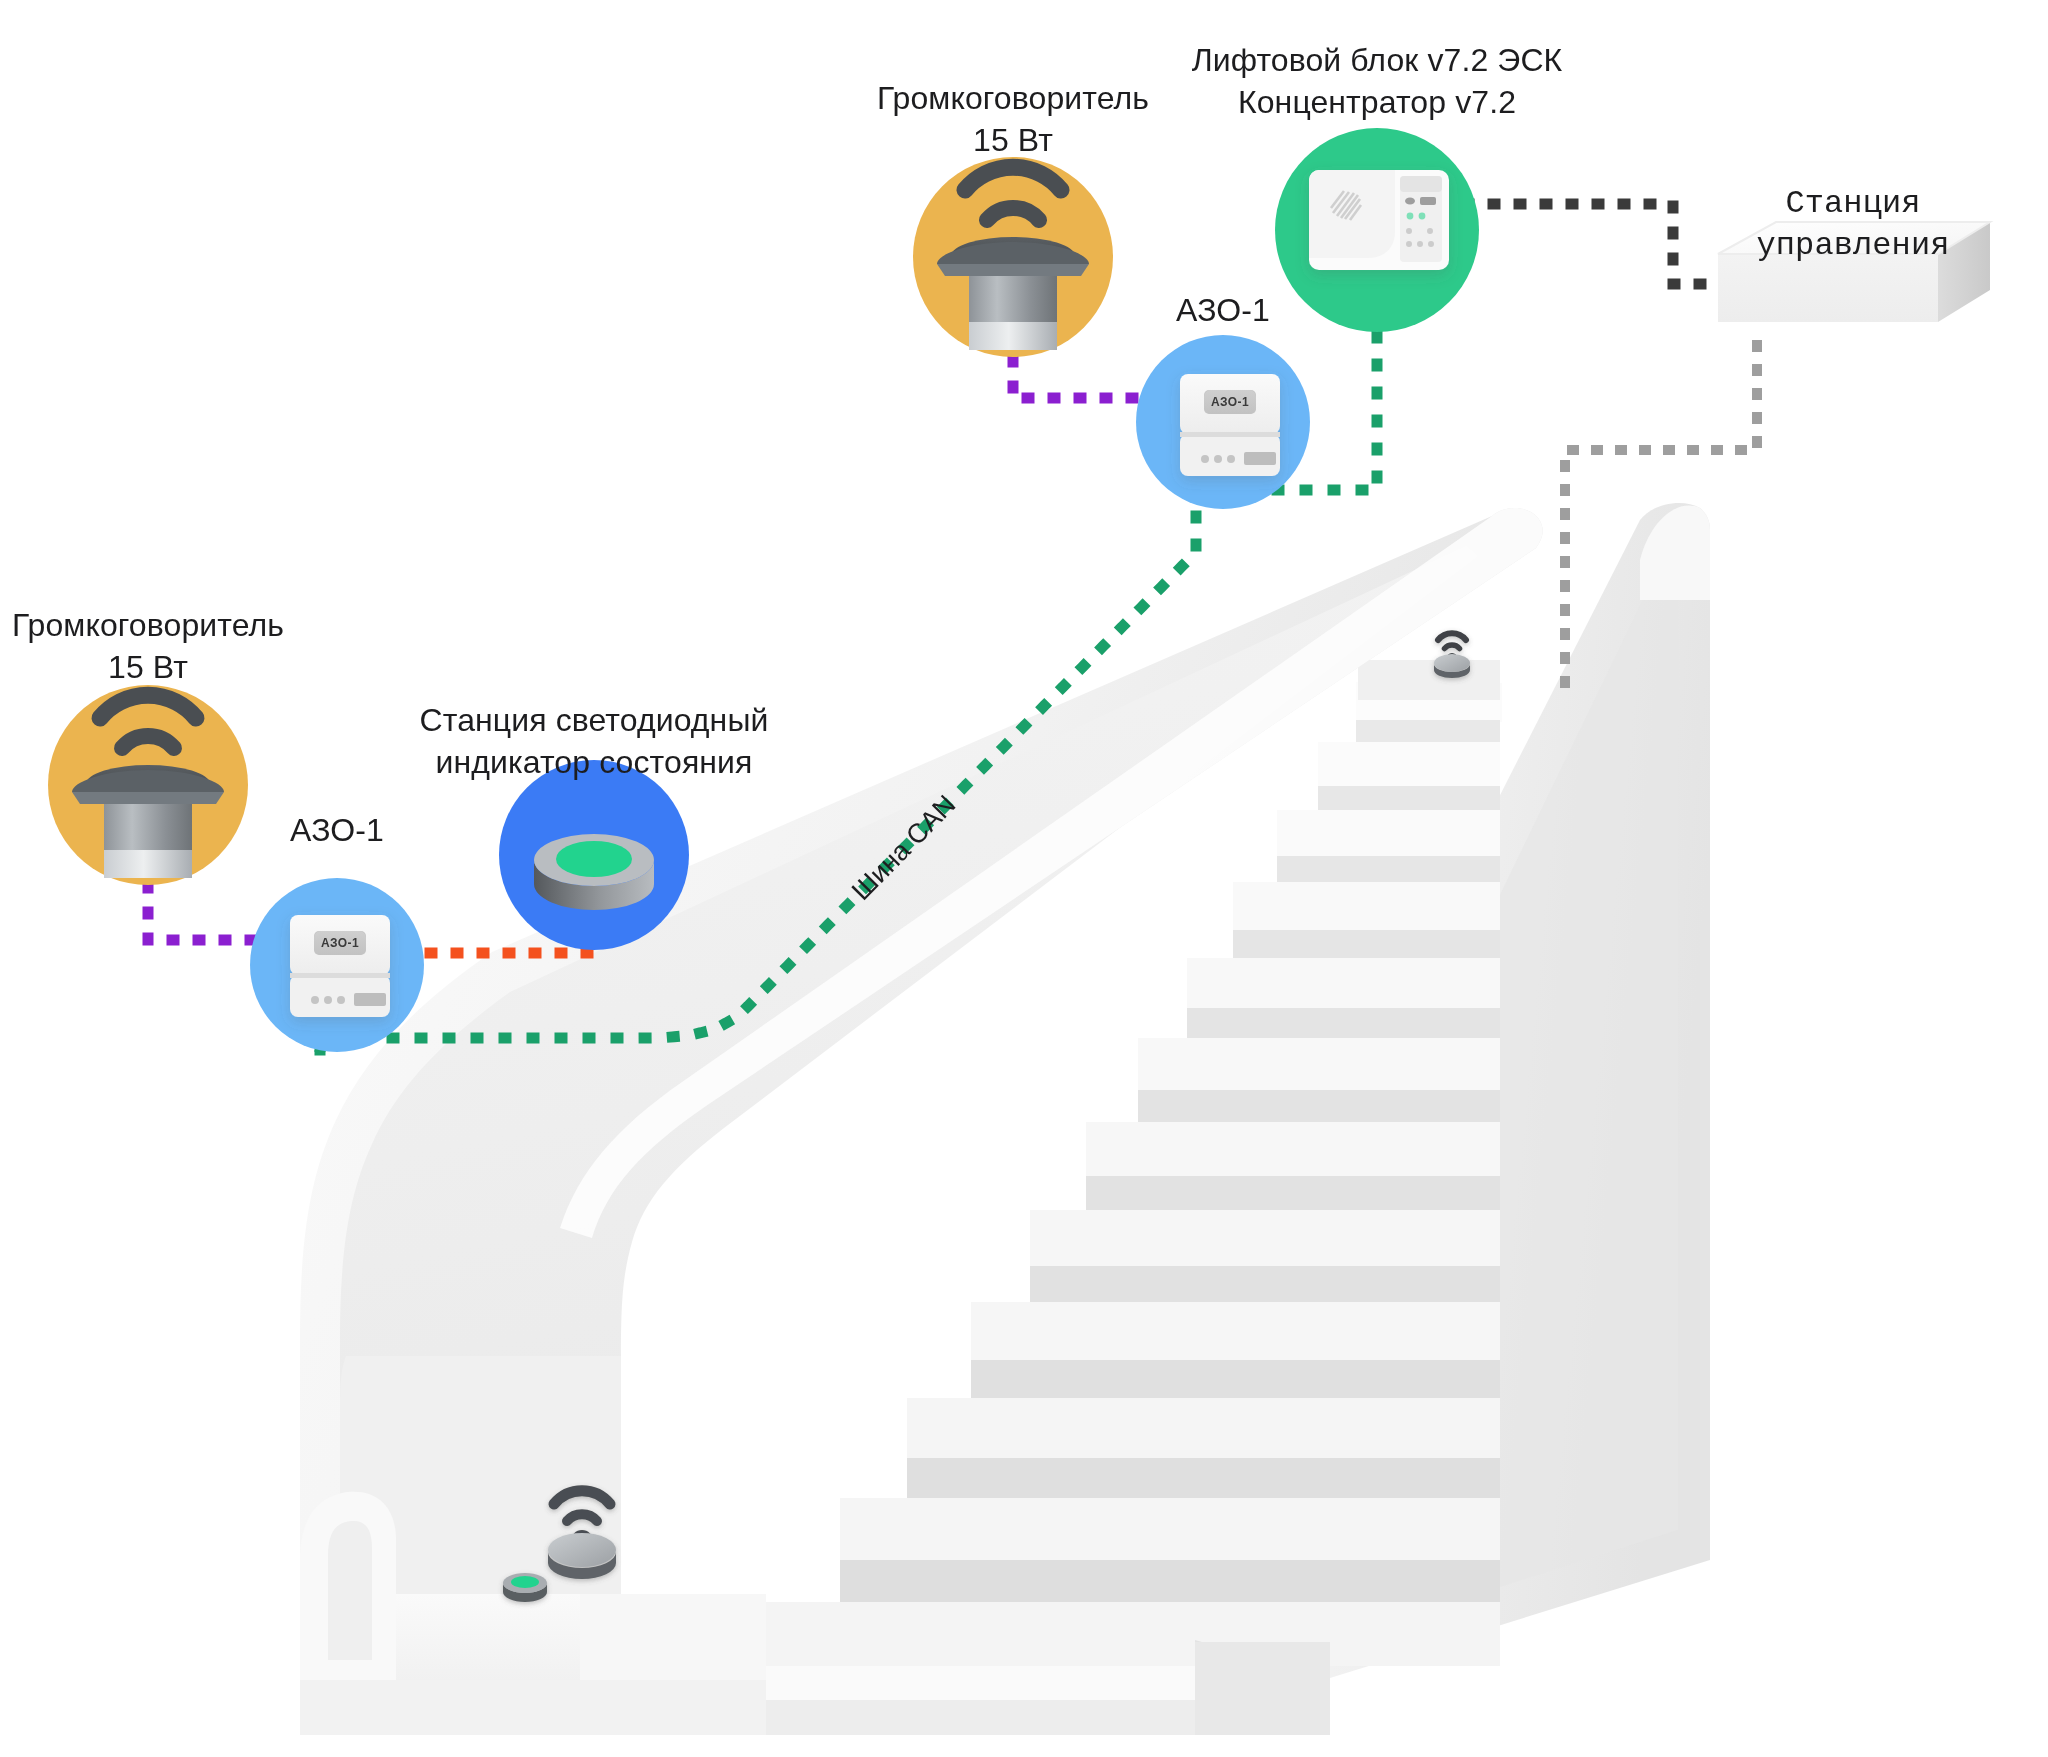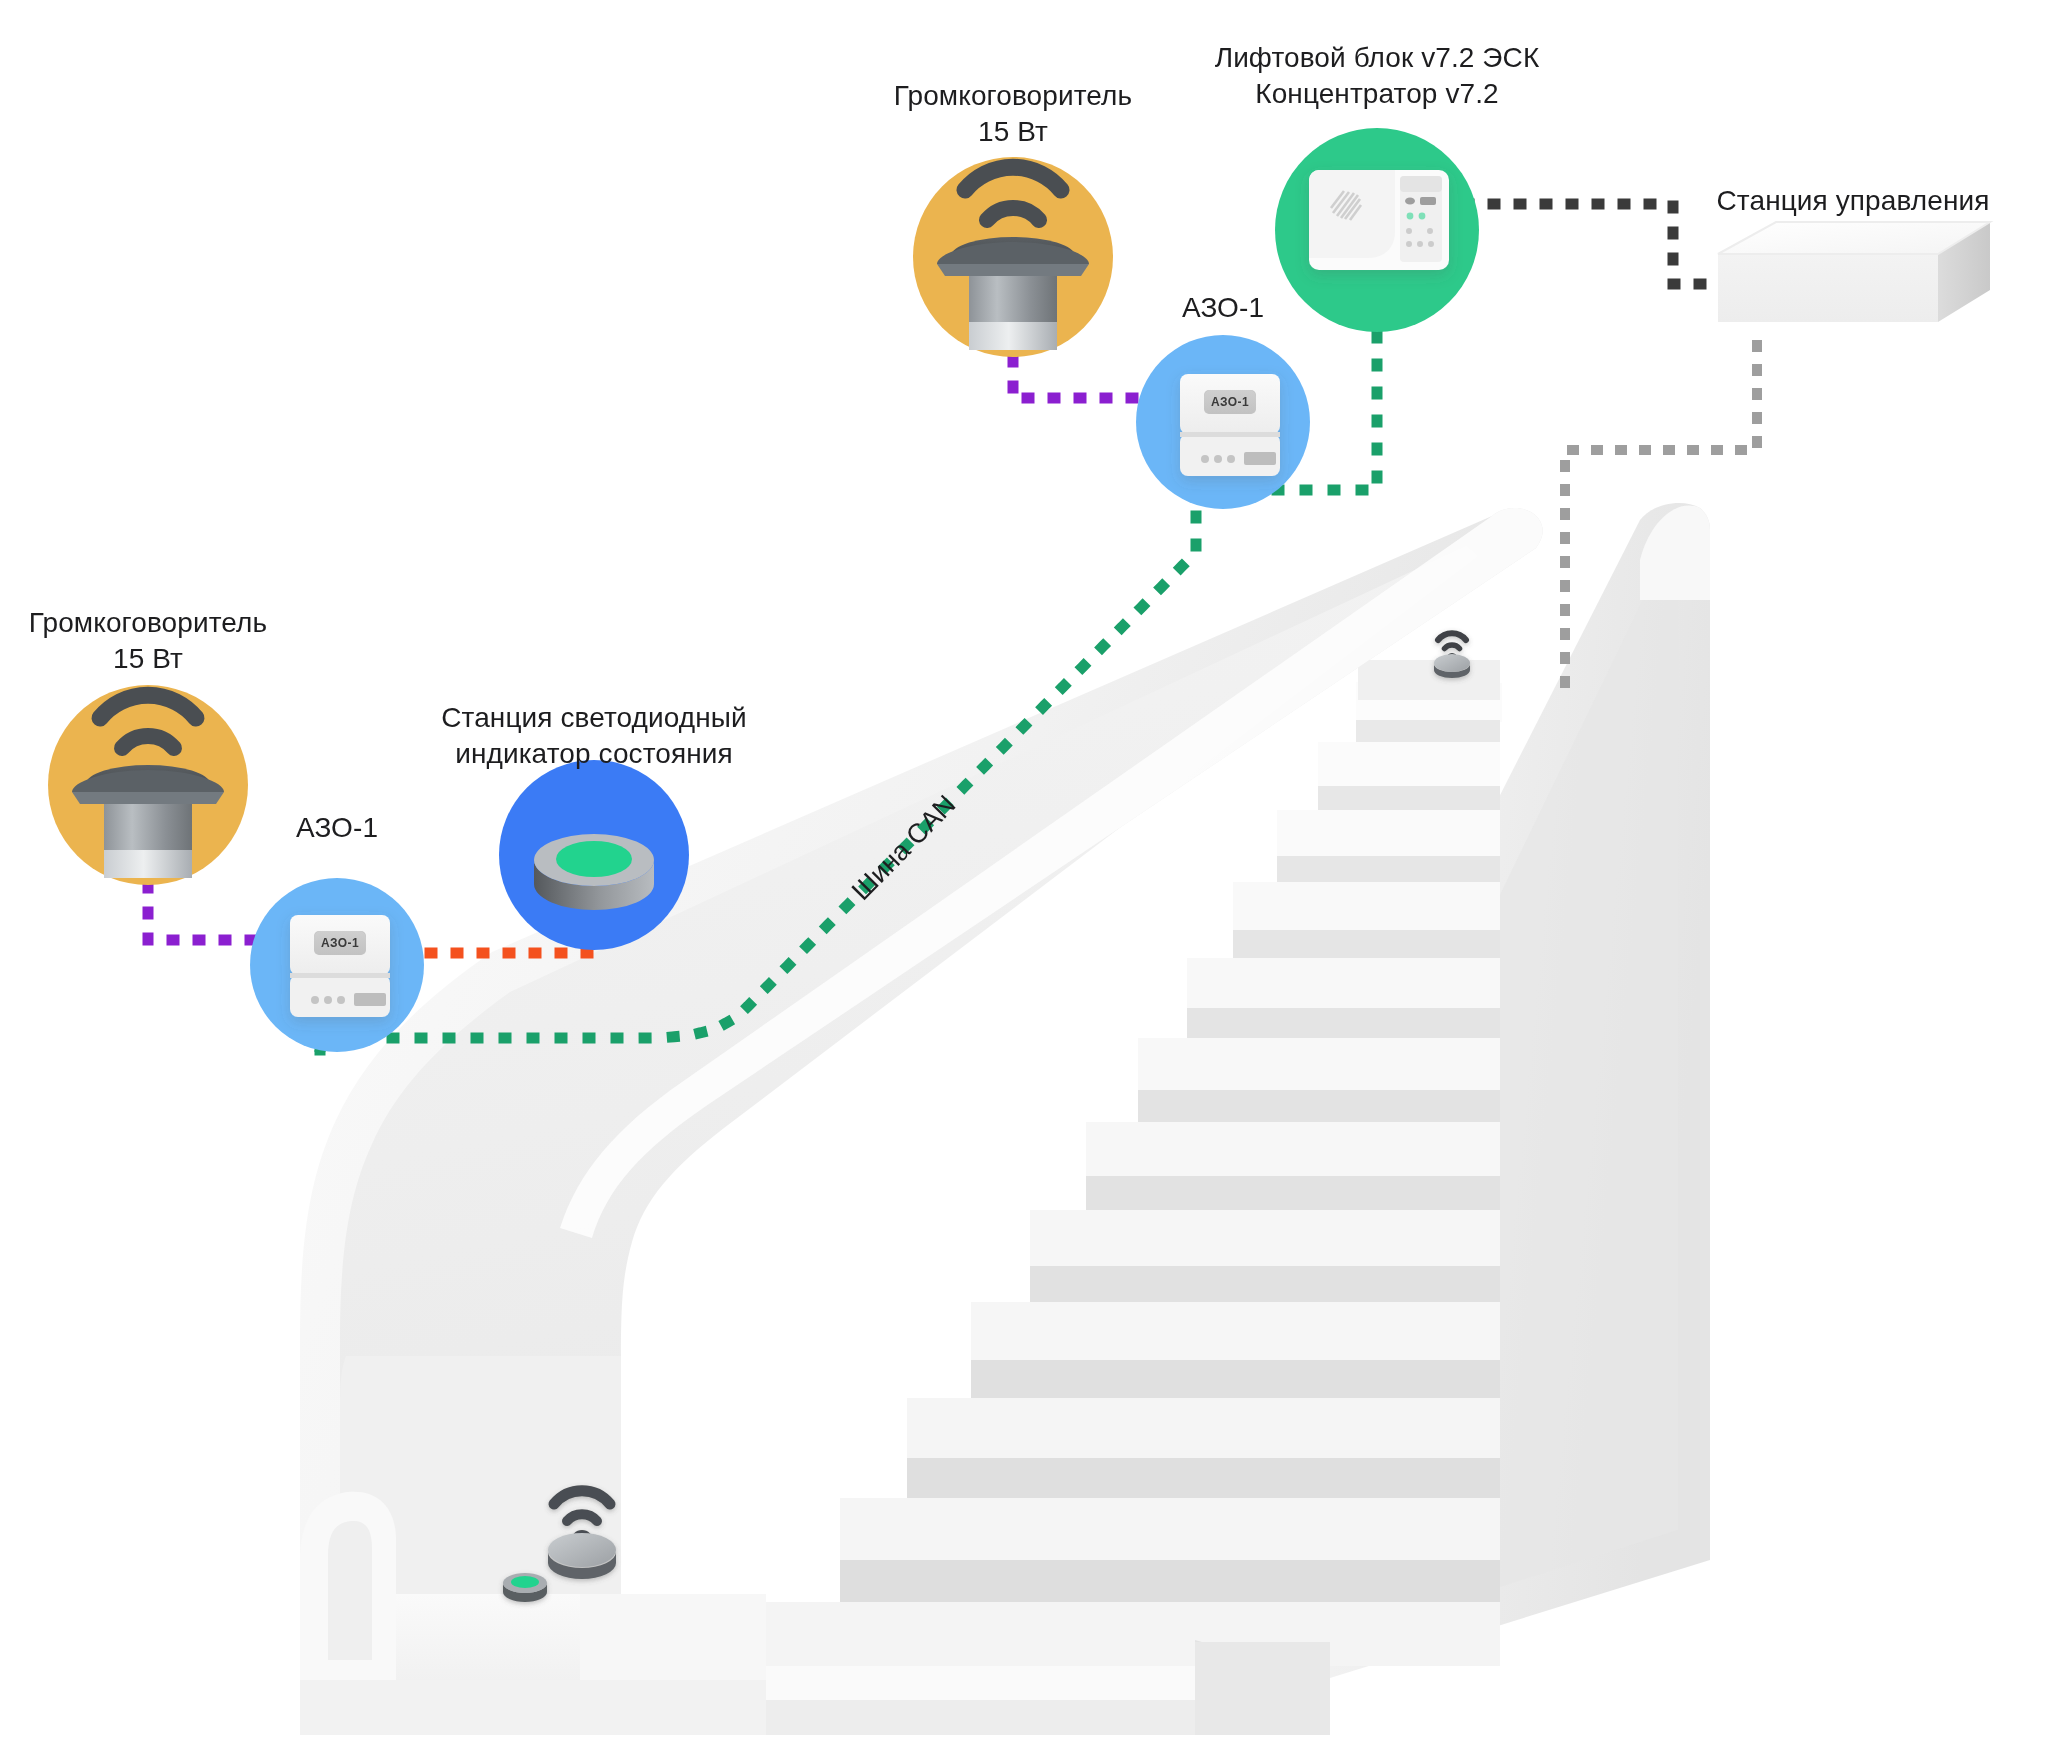--- a/index.html
+++ b/index.html
@@ -1,19 +1,19 @@
 <!DOCTYPE html>
 <html><head>
 <meta charset="utf-8">
 <style>
   html,body{margin:0;padding:0;background:#ffffff;}
   body{font-family:"Liberation Sans","DejaVu Sans",sans-serif;}
   #stage{position:relative;width:2048px;height:1757px;background:#ffffff;overflow:hidden;}
   #stage svg.layer{position:absolute;left:0;top:0;width:2048px;height:1757px;}
-  .lbl{position:absolute;color:#1d1d1f;font-size:28px;line-height:1.30;text-align:center;letter-spacing:.1px;white-space:pre-line;}
+  .lbl{position:absolute;color:#1d1d1f;font-size:32px;line-height:1.30;text-align:center;letter-spacing:.1px;white-space:pre-line;}
   .lbl-can{position:absolute;color:#1d1d1f;font-size:27px;transform:rotate(-45.5deg);transform-origin:0 0;white-space:nowrap;}
   .node{position:absolute;border-radius:50%;}
   .plate{position:absolute;border-radius:7px;background:linear-gradient(180deg,#cfcfcf 0%,#c2c2c2 100%);
          display:flex;align-items:center;justify-content:center;color:#3a3a3a;font-weight:700;letter-spacing:.4px;}
 </style>
 </head>
 <body>
 
 <div id="stage">
 
@@ -321,21 +321,21 @@
     <circle cx="1422" cy="216" r="3.4" fill="#7FE0B8"></circle>
     <circle cx="1409" cy="231" r="3" fill="#CCCCCC"></circle>
     <circle cx="1430" cy="231" r="3" fill="#CCCCCC"></circle>
     <circle cx="1409" cy="244" r="3" fill="#CCCCCC"></circle>
     <circle cx="1420" cy="244" r="3" fill="#CCCCCC"></circle>
     <circle cx="1431" cy="244" r="3" fill="#CCCCCC"></circle>
   </svg>
   <div class="lbl" style="left:1127px;top:40px;width:500px;">Лифтовой блок v7.2 ЭСК
 Концентратор v7.2</div>
 
-  <div class="lbl" style="left:1693px;top:183px;width:320px;">Станция управления</div>
+  <div class="lbl" style="left:1693px;top:183px;width:320px;font-family:Liberation Mono, monospace;">Станция управления</div>
 
   <div class="lbl-can" style="left:846px;top:885px;">Шина CAN</div>
 
   <svg class="layer" viewBox="0 0 2048 1757">
 
     <g transform="translate(582,1548)" filter="url(#tinyShadow)">
       <path d="M-28,-44 A36,36 0 0 1 28,-44" fill="none" stroke="#4A4E52" stroke-width="11" stroke-linecap="round"></path>
       <path d="M-15,-27 A20,20 0 0 1 15,-27" fill="none" stroke="#4A4E52" stroke-width="10" stroke-linecap="round"></path>
       <path d="M-5,-12 A7,7 0 0 1 5,-12" fill="none" stroke="#4A4E52" stroke-width="8" stroke-linecap="round"></path>
       <path d="M-34,4 A34,16 0 0 0 34,4 L34,15 A34,16 0 0 1 -34,15 Z" fill="#5E6367"></path>

